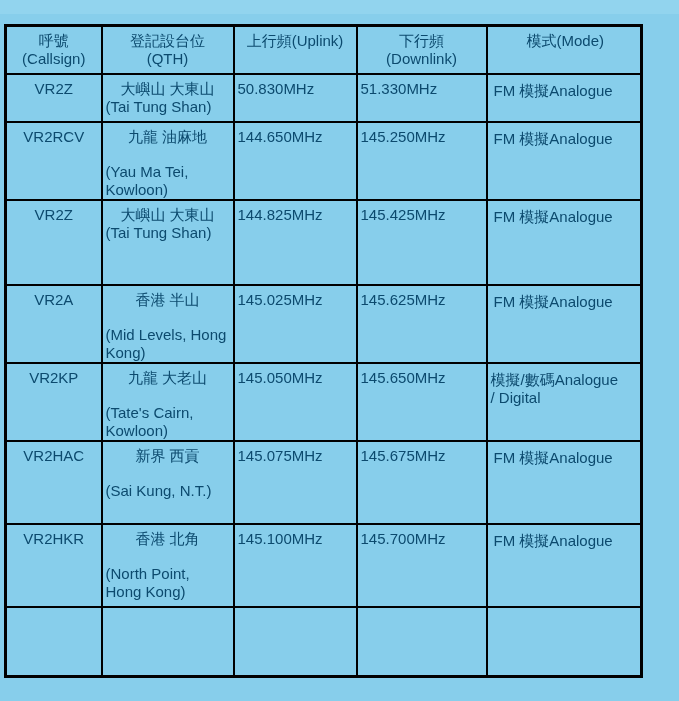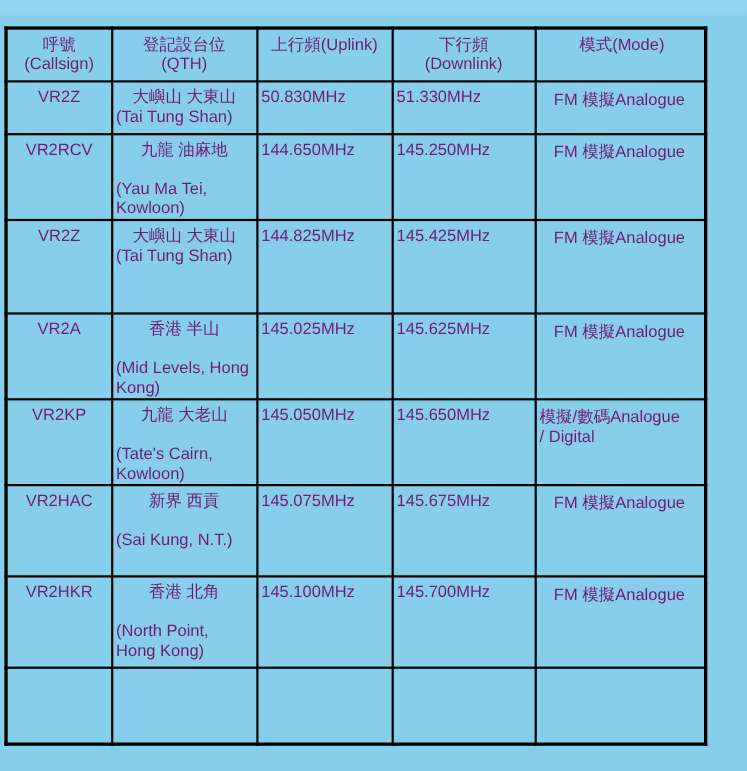--- a/index.html
+++ b/index.html
@@ -28,21 +28,21 @@
     border: 3px solid #000;
     background: #87ceeb;
   }
   th, td {
     border: 2px solid #000;
     vertical-align: top;
     padding: 5px 3px 0 3px;
     font-size: 15px;
     line-height: 18px;
     font-weight: normal;
-    color: #701a75;
+    color: #0c4a6e;
     overflow: hidden;
   }
   thead tr          { height: 48px; }
   tbody tr:nth-child(1)  { height: 48px; }
   tbody tr:nth-child(2)  { height: 65px; }
   tbody tr:nth-child(3)  { height: 85px; }
   tbody tr:nth-child(4)  { height: 62px; }
   tbody tr:nth-child(5)  { height: 48px; }
   tbody tr:nth-child(6)  { height: 83px; }
   tbody tr:nth-child(7)  { height: 83px; }
@@ -54,21 +54,21 @@
   th.h-mode { text-align: center; padding-left: 6px; }
 
   td.c-call { text-align: center; }
   .qth-zh   { text-align: center; }
   .qth-en   { text-align: left; }
   .qth-en.gap { margin-top: 17px; }
 
   td.align-center { text-align: left; }
   td.align-left   { text-align: left; }
 
-  td.c-mode { padding-left: 16px; padding-top: 7px; }
+  td.c-mode { padding-left: 6px; padding-top: 7px; }
   td.c-mode.align-center { padding-left: 3px; }
 </style>
 </head>
 <body>
 
 <div class="top-strip"></div>
 
 <table class="repeater">
   <colgroup>
     <col style="width:96px">

